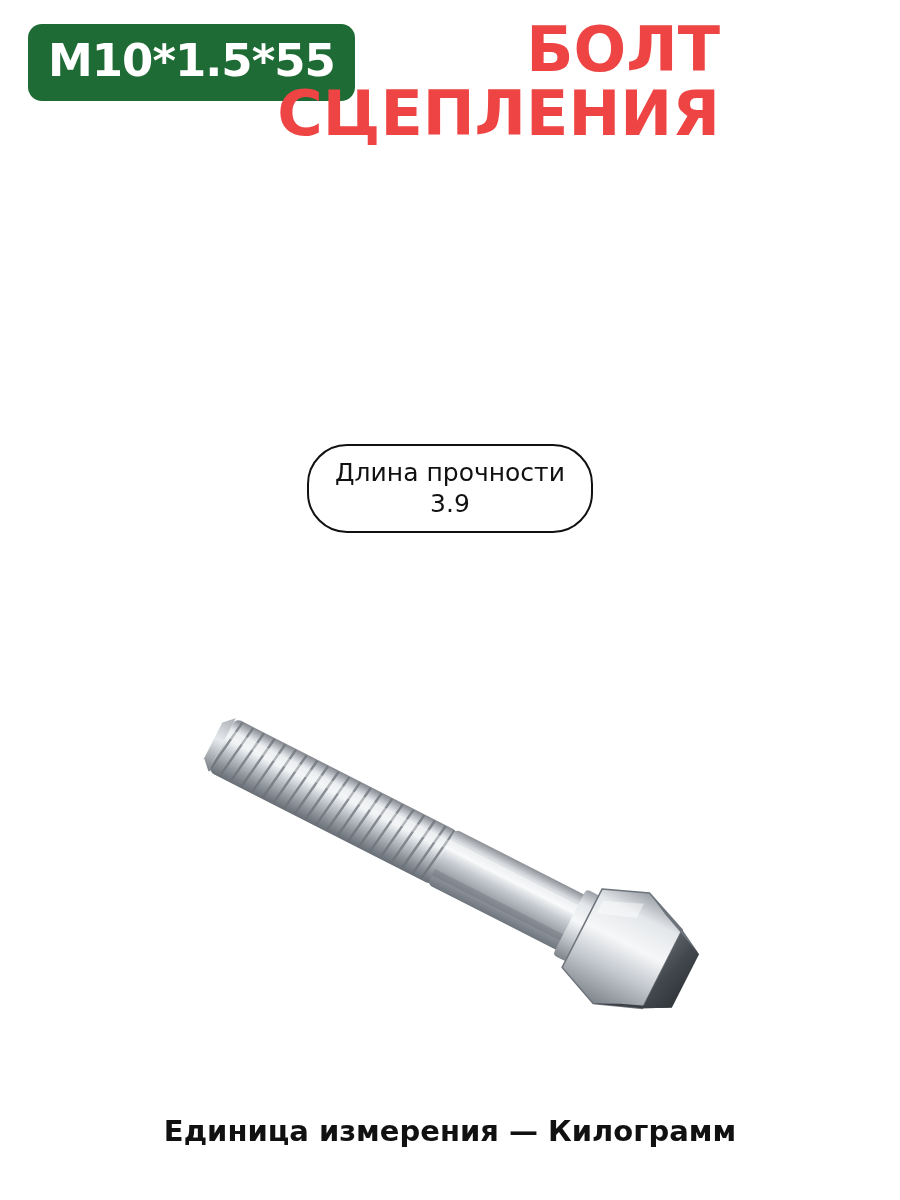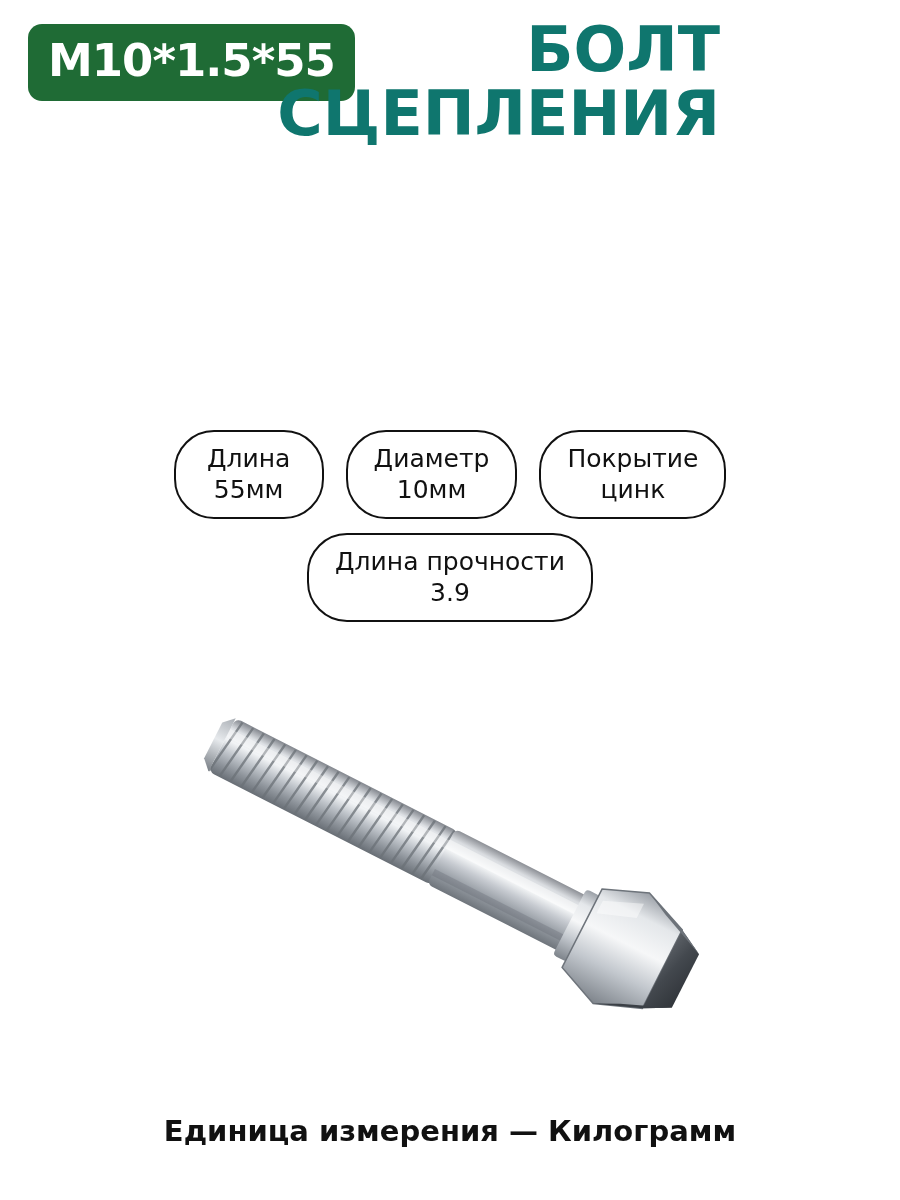--- a/index.html
+++ b/index.html
@@ -42,21 +42,21 @@
     font-family: "DejaVu Sans", sans-serif;
     white-space: nowrap;
   }
 
   .title {
     position: absolute;
     right: 28px;
     top: 18px;
     width: 600px;
     text-align: right;
-    color: #0f766e;
+    color: #ef4444;
     font-weight: bold;
     font-size: 62px;
     line-height: 1.03;
     letter-spacing: 0px;
     font-family: "DejaVu Sans", sans-serif;
     text-transform: uppercase;
   }
   .title .line {
     display: block;
     white-space: nowrap;
@@ -126,34 +126,20 @@
   <div class="header">
     <div class="sku-badge">M10*1.5*55</div>
 
     <div class="title">
       <span class="line">БОЛТ</span>
       <span class="line">СЦЕПЛЕНИЯ</span>
     </div>
   </div>
 
   <div class="specs">
-    <div class="specs-row">
-      <div class="pill">
-        <span class="l1">Длина</span>
-        <span class="l2">55мм</span>
-      </div>
-      <div class="pill">
-        <span class="l1">Диаметр</span>
-        <span class="l2">10мм</span>
-      </div>
-      <div class="pill">
-        <span class="l1">Покрытие</span>
-        <span class="l2">цинк</span>
-      </div>
-    </div>
     <div class="specs-row second">
       <div class="pill">
         <span class="l1">Длина прочности</span>
         <span class="l2">3.9</span>
       </div>
     </div>
   </div>
 
   <div class="product">
     <svg width="900" height="420" viewBox="0 0 900 420">

